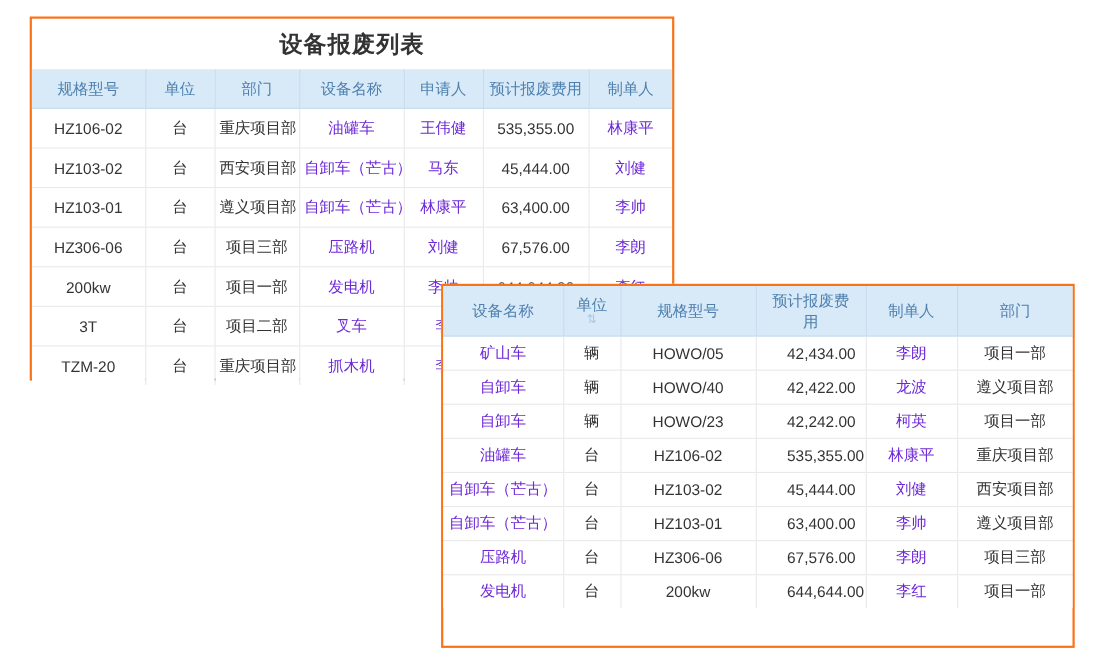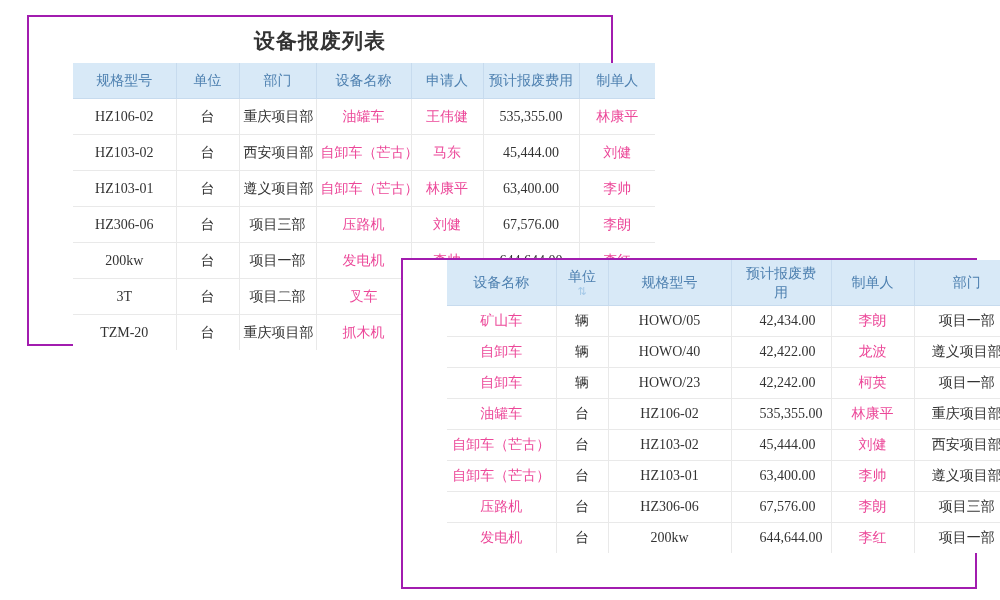--- a/index.html
+++ b/index.html
@@ -2,53 +2,52 @@
 <html><head>
 <meta charset="utf-8">
 <style>
   html,body{margin:0;padding:0;}
   body{
     width:1000px;height:600px;position:relative;background:#ffffff;
     font-family:"Liberation Sans","DejaVu Sans",sans-serif;
     overflow:hidden;
   }
   .panel{
-    position:absolute;background:#ffffff;border:2px solid #a21caf;
+    position:absolute;background:#ffffff;border:2px solid #f97316;
     box-sizing:border-box;
-    font-family:Liberation Serif, serif;
   }
   .panel-list{left:27px;top:15px;width:586px;height:331px;z-index:1;}
   .panel-query{left:401px;top:258px;width:576px;height:331px;z-index:2;}
   .panel-title{
     text-align:center;font-size:21px;font-weight:bold;color:#333333;
     letter-spacing:1px;
   }
   .panel-list .panel-title{height:46px;line-height:48px;}
   .panel-query .panel-title{height:45px;line-height:47px;}
   table{
     width:100%;border-collapse:collapse;table-layout:fixed;
-    font-size:14px;color:#333333;margin-left:44px;
+    font-size:14px;color:#333333;
   }
   th{
     background:#D8E9F7;color:#4E80B0;font-weight:normal;font-size:14px;
     border:1px solid #C7DBEE;padding:2px 4px;
   }
   .panel-list th{height:31px;}
   .panel-query th{height:41px;}
   td{
     border:1px solid #E9E9E9;text-align:center;padding:2px 4px;
     white-space:nowrap;overflow:hidden;background:#ffffff;
   }
   .panel-list td{height:31px;}
   .panel-query td{height:26px;}
   th:first-child,td:first-child{border-left:none;}
   th:last-child,td:last-child{border-right:none;}
   tr:last-child td{border-bottom:none;}
   thead th{border-top:none;}
-  td.link{color:#ec4899;cursor:pointer;}
+  td.link{color:#6d28d9;cursor:pointer;}
   td.num{text-align:right;padding-right:15px;padding-left:28px;}
   .th-wrap{white-space:normal;line-height:19px;}
   .panel-query th.th-cost{padding:2px 13px;}
   .sort-stack{display:block;line-height:16px;}
   .sort-icon{
     display:block;color:#A5C9E8;font-size:11px;line-height:12px;
   }
 </style>
 </head>
 <body>

